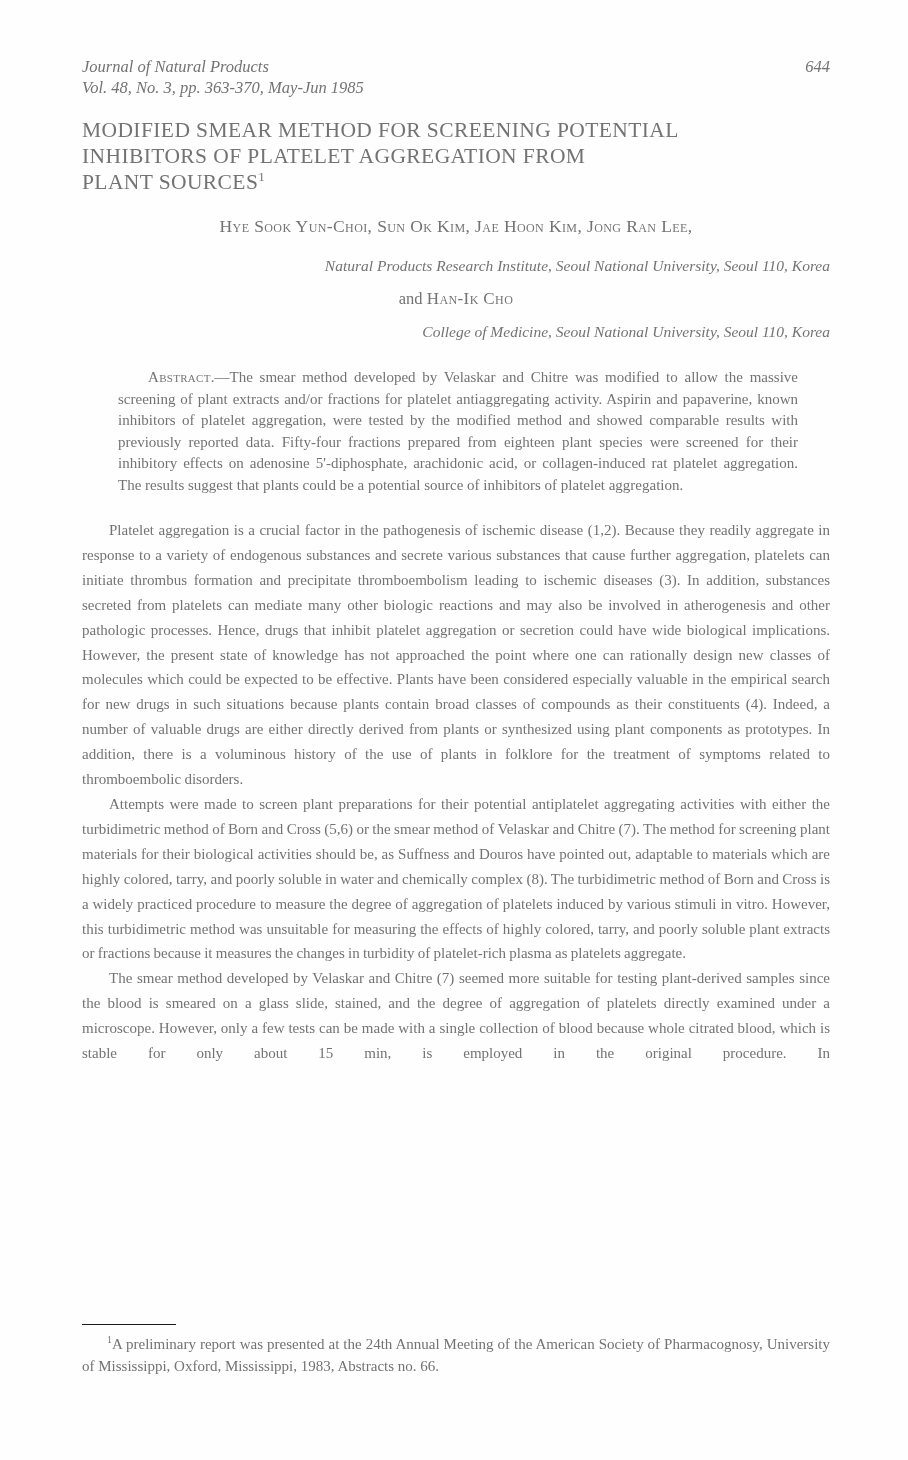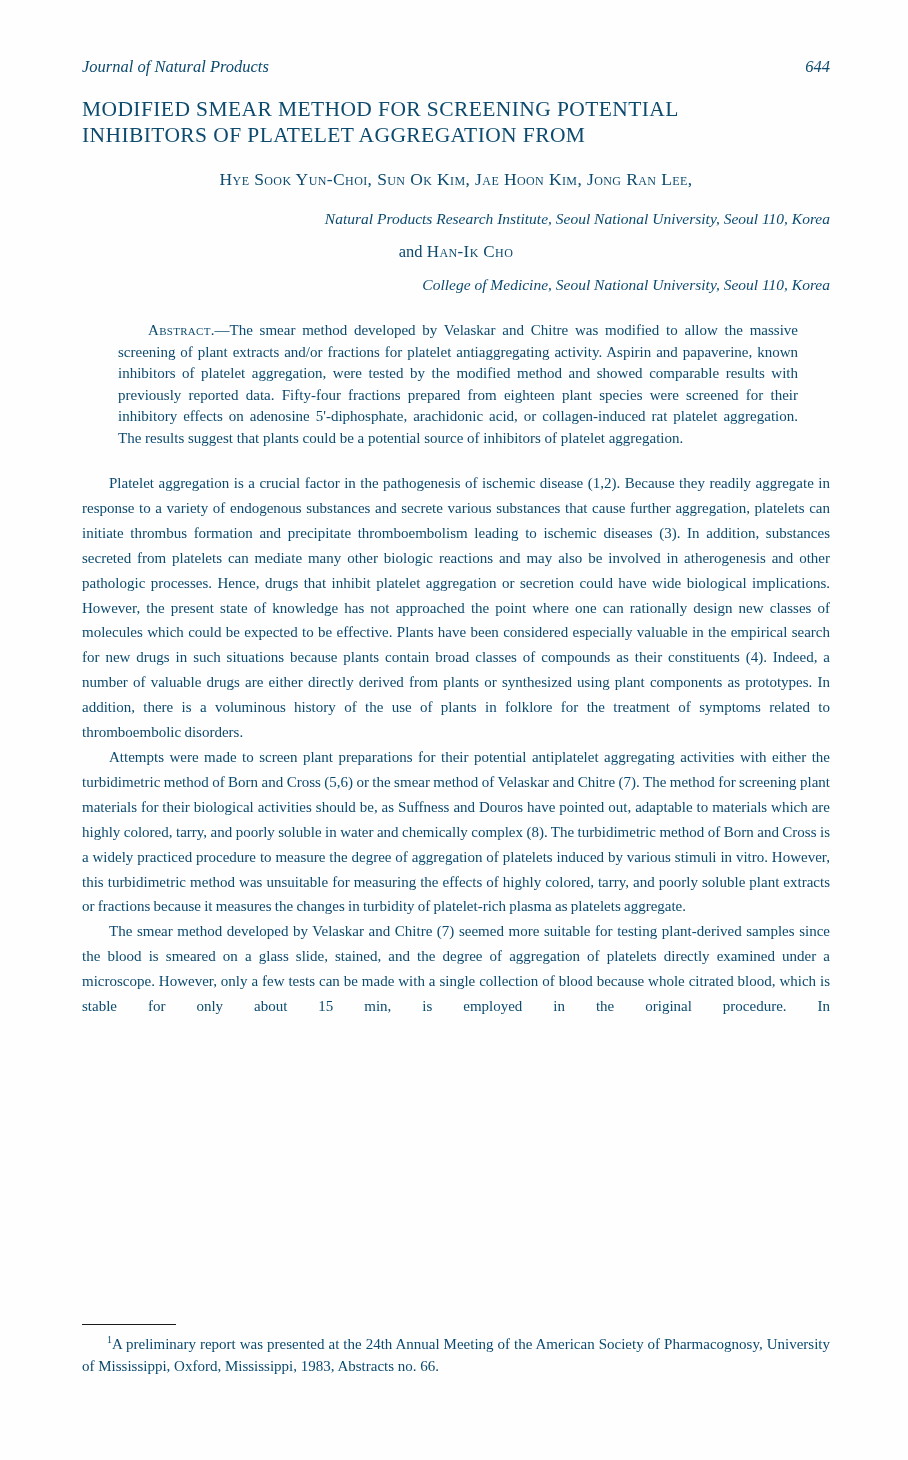--- a/index.html
+++ b/index.html
@@ -3,21 +3,21 @@
 <meta charset="utf-8">
 <style>
   * { margin: 0; padding: 0; box-sizing: border-box; }
   html, body { background: #e8e8e8; }
   .page {
     position: relative;
     width: 908px;
     height: 1460px;
     margin: 0 auto;
     background: #fefefe;
-    color: #0c4a6e;
+    color: #737373;
     font-family: "Liberation Serif", serif;
     padding: 56px 78px 0 82px;
     overflow: hidden;
   }
   
   .runhead {
     display: flex;
     justify-content: space-between;
     align-items: flex-start;
     font-style: italic;
@@ -101,27 +101,29 @@
   .footnote sup { font-size: 10px; vertical-align: super; line-height: 0; }
 </style>
 </head>
 <body>
 
 <div class="page">
 
   <div class="runhead">
     <div class="left">
       <div>Journal of Natural Products</div>
+      <div>Vol. 48, No. 3, pp. 363-370, May-Jun 1985</div>
     </div>
     <div class="right">644</div>
   </div>
 
   <div class="title-block">
     <div>MODIFIED SMEAR METHOD FOR SCREENING POTENTIAL</div>
     <div>INHIBITORS OF PLATELET AGGREGATION FROM</div>
+    <div><span>PLANT SOURCES</span><sup>1</sup></div>
   </div>
 
   <div class="authors-line">Hye Sook Yun-Choi, Sun Ok Kim, Jae Hoon Kim, Jong Ran Lee,</div>
 
   <div class="affiliation">Natural Products Research Institute, Seoul National University, Seoul 110, Korea</div>
 
   <div class="and-line"><span>and </span><span class="sc">Han-Ik Cho</span></div>
 
   <div class="affiliation affiliation2">College of Medicine, Seoul National University, Seoul 110, Korea</div>
 

